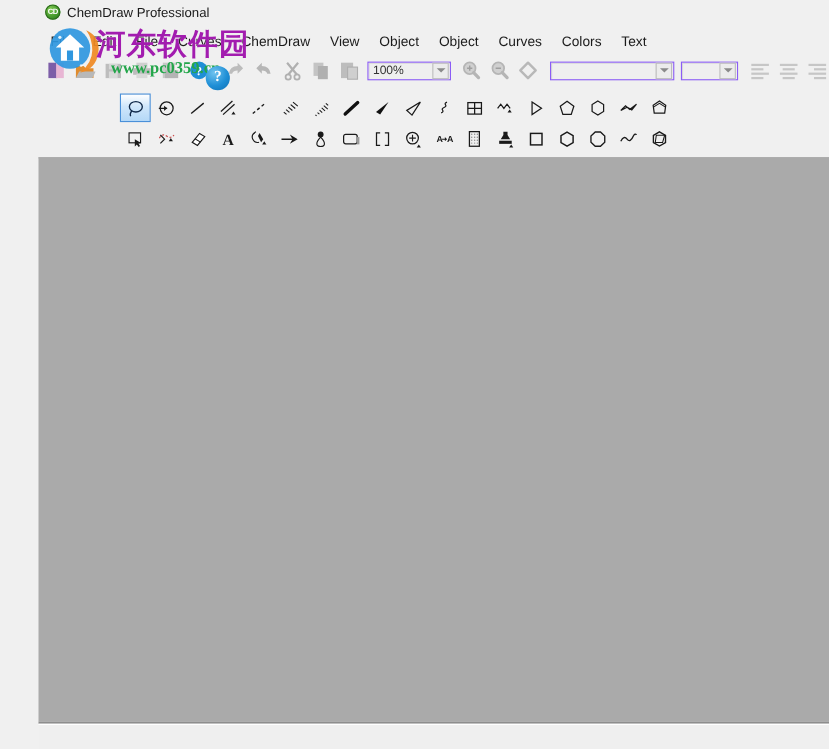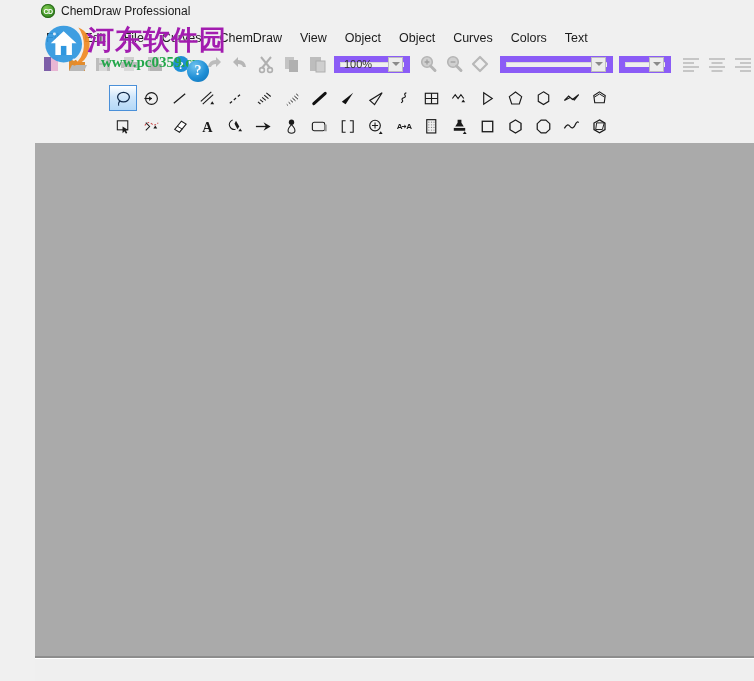--- a/index.html
+++ b/index.html
@@ -43,21 +43,21 @@
     position:absolute;left:0;top:50px;width:754px;height:28px;
     display:flex;align-items:center;background:#f0f0f0;overflow:hidden;
   }
   .tb-btn{
     width:24px;height:24px;margin:0 1px;flex:none;
     display:flex;align-items:center;justify-content:center;
   }
   .tb-btn:first-child{margin-left:4px;}
   .tb-sep{width:7px;height:22px;flex:none;}
   .combo{
-    height:17px;border:6px solid #8b5cf6;background:#fff;
+    height:17px;border:1px solid #8b5cf6;background:#fff;
     display:flex;align-items:center;flex:none;box-sizing:border-box;
     box-shadow:inset 1px 1px 0 #d8d8d8;
   }
   .combo .cval{
     font-size:11px;color:#333;padding-left:4px;flex:1;white-space:nowrap;overflow:hidden;
   }
   .combo .carrow{
     width:15px;height:15px;margin-right:1px;background:#ececec;
     border:1px solid #bdbdbd;box-sizing:border-box;
     display:flex;align-items:center;justify-content:center;flex:none;

